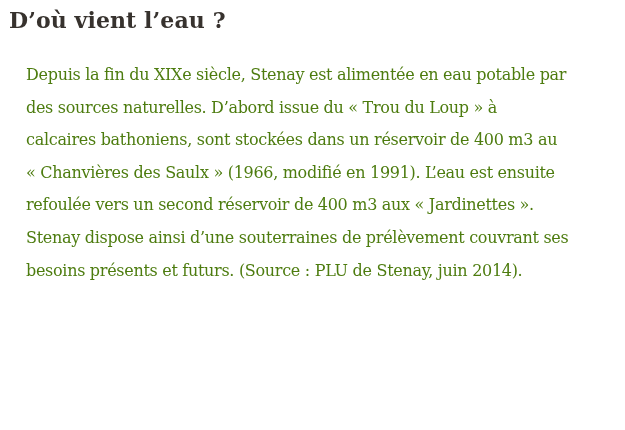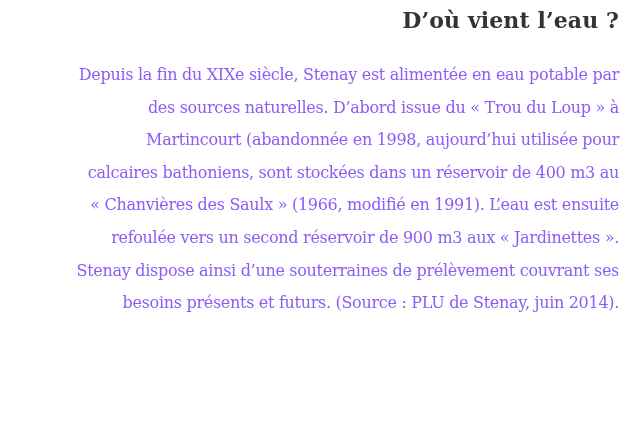--- a/index.html
+++ b/index.html
@@ -7,53 +7,52 @@
       padding: 0;
       background: #ffffff;
     }
     body {
       width: 625px;
       height: 430px;
       overflow: hidden;
       font-family: "DejaVu Serif", serif;
     }
     .article {
-      padding: 5px 6px 0 15px;
-      text-align: right;
+      padding: 5px 6px 0 9px;
     }
     .page-title {
       margin: 0;
       font-size: 22px;
       font-weight: 700;
       line-height: 30px;
       letter-spacing: 0.1px;
       color: #37322e;
       font-family: "DejaVu Serif", serif;
     }
     .article-body {
       margin-top: 24px;
       font-size: 16px;
-      color: #8b5cf6;
+      color: #4d7c0f;
       letter-spacing: -0.3px;
+      margin-left: 17px;
     }
     .paragraph-line {
       height: 32.6px;
       line-height: 32.6px;
       white-space: nowrap;
     }
   </style>
 </head>
 <body>
 
 <div class="article">
   <h1 class="page-title">D’où vient l’eau ?</h1>
 
   <div class="article-body">
     <div class="paragraph-line">Depuis la fin du XIXe siècle, Stenay est alimentée en eau potable par</div>
     <div class="paragraph-line">des sources naturelles. D’abord issue du « Trou du Loup » à</div>
-    <div class="paragraph-line">Martincourt (abandonnée en 1998, aujourd’hui utilisée pour</div>
     <div class="paragraph-line">calcaires bathoniens, sont stockées dans un réservoir de 400 m3 au</div>
     <div class="paragraph-line">« Chanvières des Saulx » (1966, modifié en 1991). L’eau est ensuite</div>
-    <div class="paragraph-line">refoulée vers un second réservoir de 900 m3 aux « Jardinettes ».</div>
+    <div class="paragraph-line">refoulée vers un second réservoir de 400 m3 aux « Jardinettes ».</div>
     <div class="paragraph-line">Stenay dispose ainsi d’une souterraines de prélèvement couvrant ses</div>
     <div class="paragraph-line">besoins présents et futurs. (Source : PLU de Stenay, juin 2014).</div>
   </div>
 </div>
 
 </body></html>

